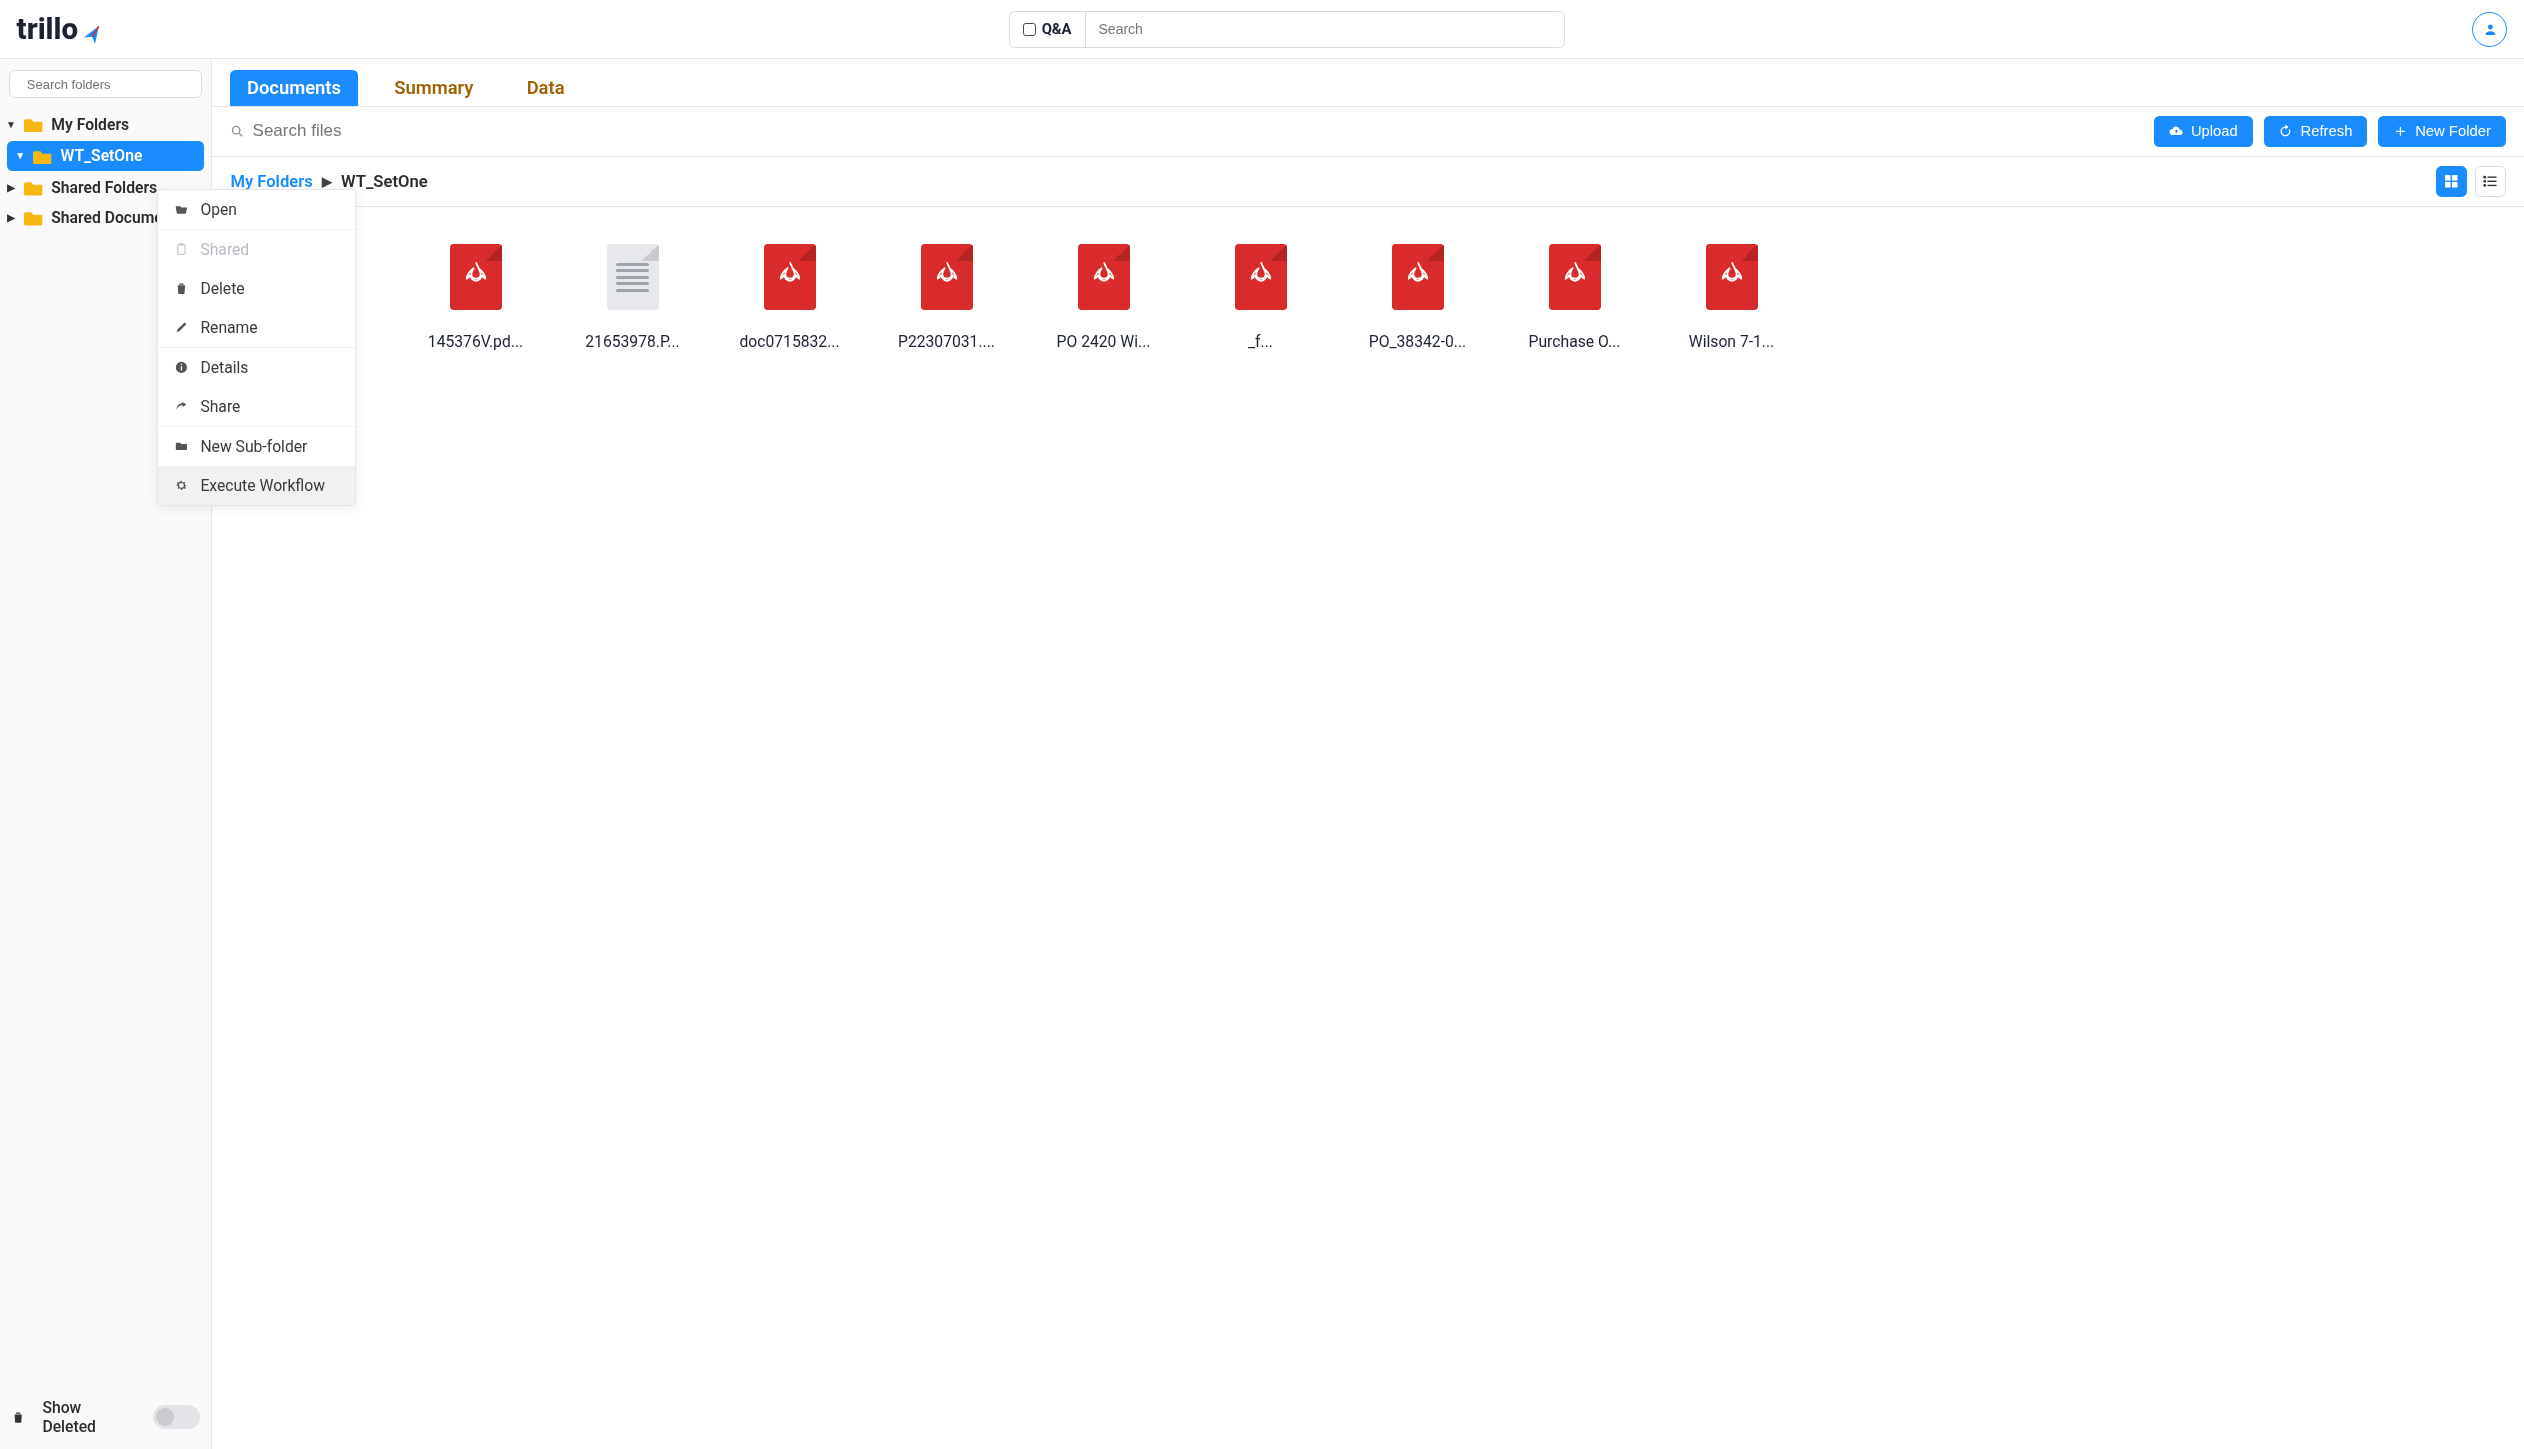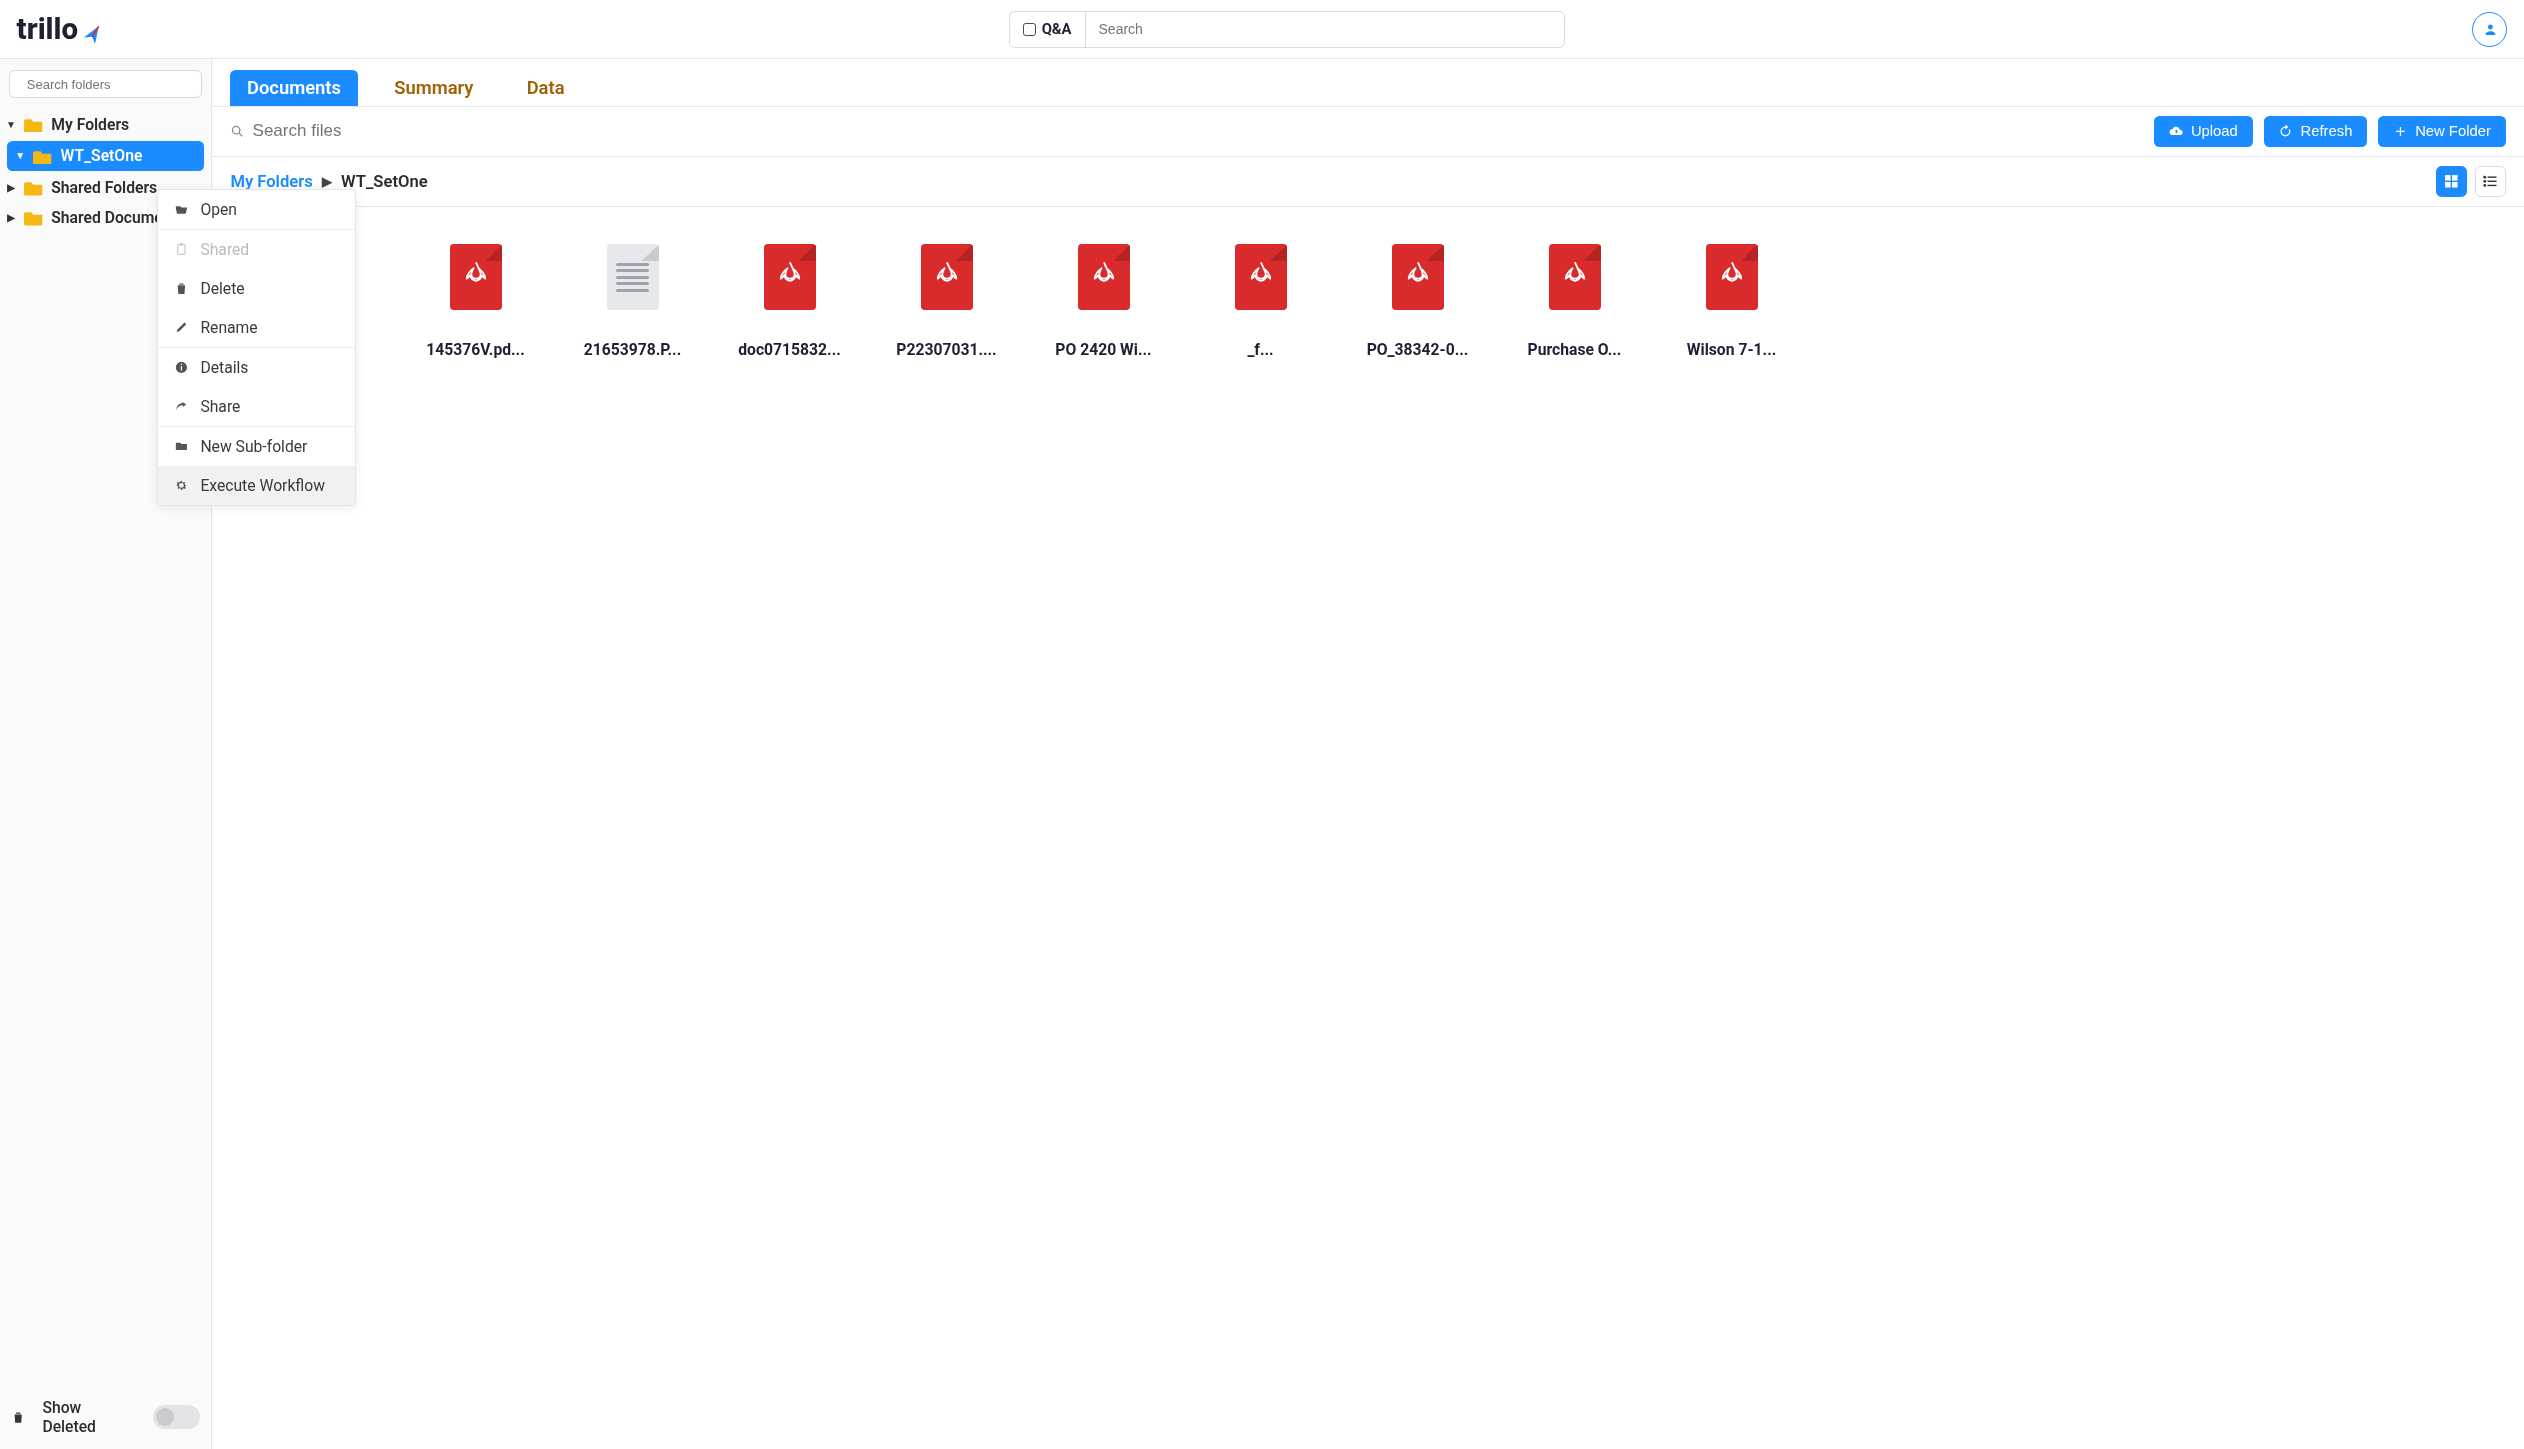--- a/index.html
+++ b/index.html
@@ -50,21 +50,21 @@
 .breadcrumb-row { display: flex; align-items: center; justify-content: space-between; padding: 9.2px 18.4px; border-bottom: 0.9px solid #e4e6ea; font-size: 16.6px; font-weight: 600; }
 .breadcrumb { display: flex; align-items: center; gap: 9.2px; }
 .breadcrumb a { color: #1a8cff; text-decoration: none; }
 .breadcrumb .sep { color: #444; font-size: 13px; }
 .view-switch { display: flex; gap: 7.4px; }
 .view-btn { width: 31px; height: 31px; border: 0.9px solid #d9dbe0; border-radius: 5.5px; display: flex; align-items: center; justify-content: center; cursor: pointer; color: #333; }
 .view-btn.active { background: #1a8cff; color: #fff; border-color: #1a8cff; }
 
 
 .file-grid { padding: 37px 28px; display: grid; grid-template-columns: repeat(auto-fill, 157px); gap: 46px 0; }
-.file-item { display: flex; flex-direction: column; align-items: center; gap: 30px; font-size: 15.7px; font-weight: 700; color: #1d2233; }
+.file-item { display: flex; flex-direction: column; align-items: center; gap: 22px; font-size: 15.7px; font-weight: 400; color: #1d2233; }
 .file-thumb { width: 52px; height: 66px; position: relative; }
 .file-thumb.pdf { background: #d92b2b; border-radius: 3.7px; display: flex; align-items: center; justify-content: center; }
 .file-thumb.pdf::before { content: ""; position: absolute; top: 0; right: 0; width: 16.6px; height: 16.6px; background: linear-gradient(135deg, transparent 50%, #b52323 50%); border-top-right-radius: 3.7px; }
 .file-thumb.txt { background: #e6e8ec; border-radius: 3.7px; display: flex; flex-direction: column; justify-content: center; gap: 3.7px; padding: 11px 9.2px; }
 .file-thumb.txt::before { content: ""; position: absolute; top: 0; right: 0; width: 16.6px; height: 16.6px; background: linear-gradient(135deg, transparent 50%, #c8cad0 50%); border-top-right-radius: 3.7px; }
 .txt-line { height: 2.8px; background: #9fa3ad; border-radius: 1.8px; }
 .pdf-symbol { color: #fff; font-size: 26px; font-weight: 300; }
 .file-name { max-width: 129px; white-space: nowrap; overflow: hidden; text-overflow: ellipsis; text-align: center; }
 
 

